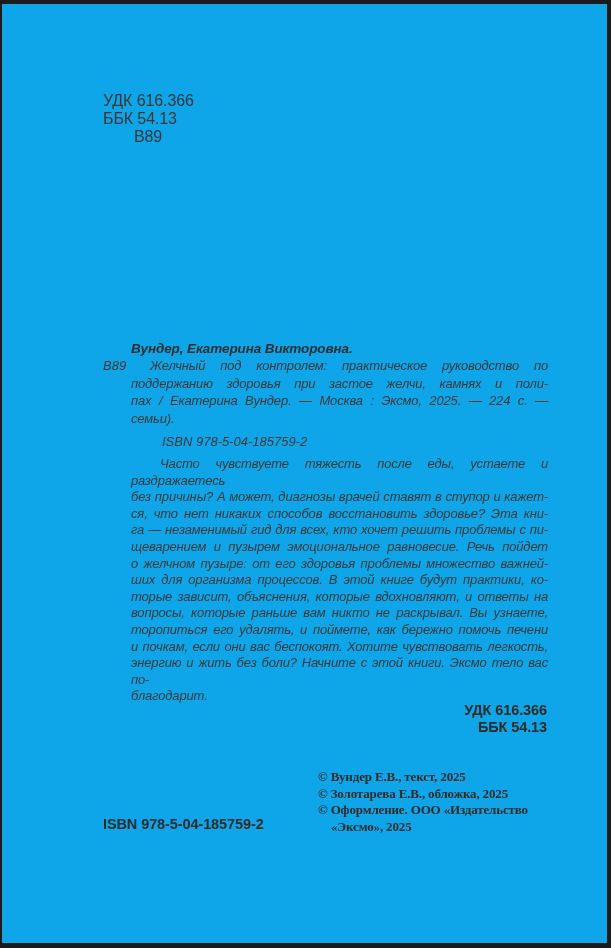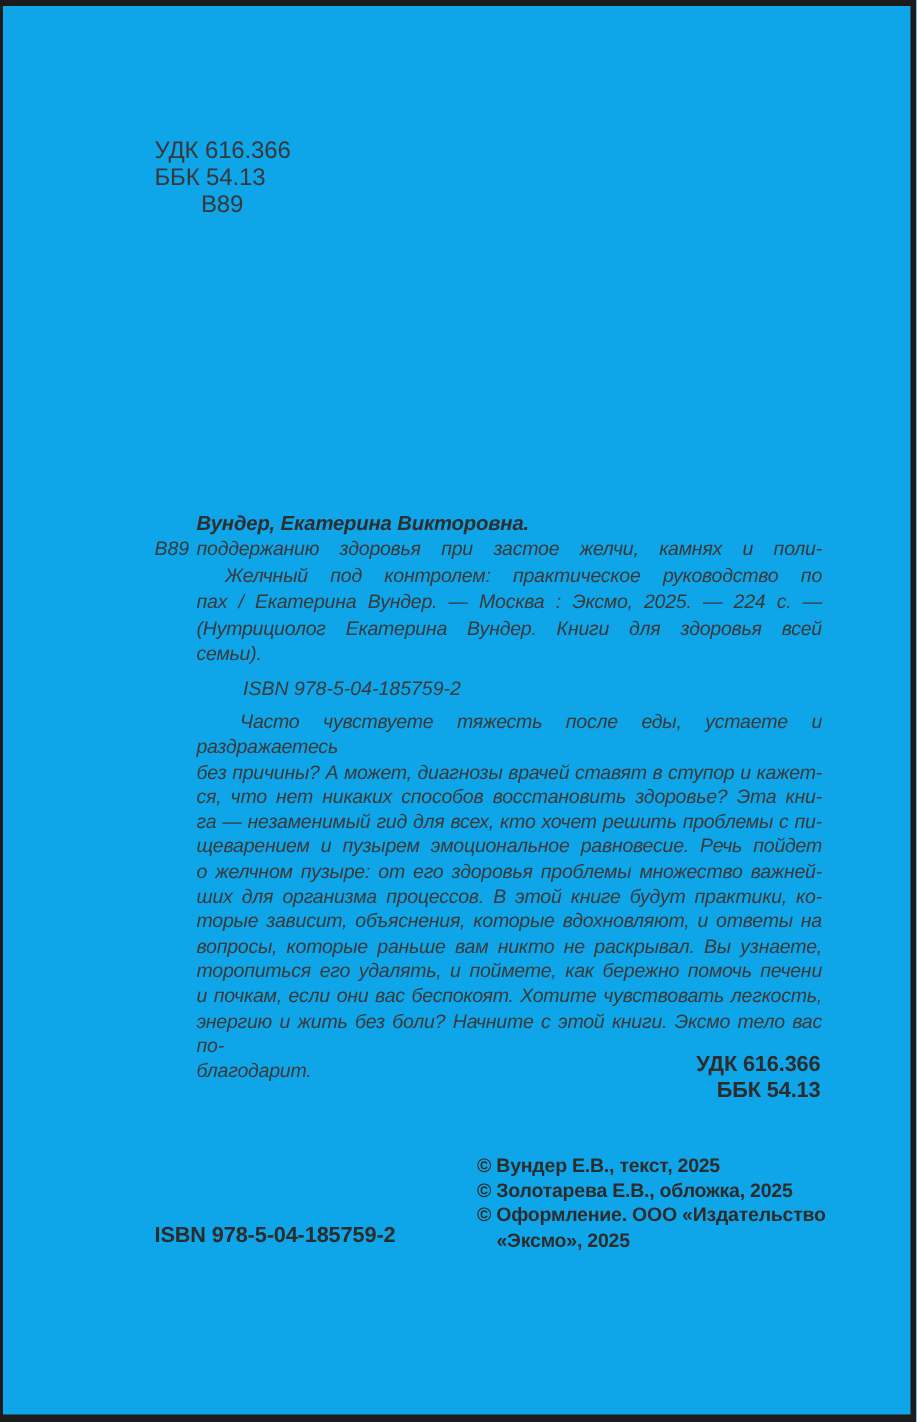--- a/index.html
+++ b/index.html
@@ -103,21 +103,21 @@
     left: 318px;
     top: 769px;
     width: 250px;
     font-weight: bold;
     font-size: 13px;
     line-height: 16.7px;
     color: #2c2c2c;
     white-space: nowrap;
   }
   .copyright .line,
-  .copyright .line.last { text-align: right; text-align-last: left; letter-spacing: -0.15px; }
+  .copyright .line.last { text-align: right; text-align-last: left; letter-spacing: -0.15px; font-family: Liberation Serif, serif; }
   .copyright .line.last { padding-left: 13px; }
 
   .isbn-bottom {
     position: absolute;
     left: 103px;
     top: 815px;
     font-weight: bold;
     font-size: 14.5px;
     line-height: 18px;
     color: #2c2c2c;
@@ -133,24 +133,23 @@
     <div class="code-line">УДК 616.366</div>
     <div class="code-line">ББК 54.13</div>
     <div class="code-line code-b89">В89</div>
   </div>
 
   <div class="imprint">
     <div class="author">Вундер, Екатерина Викторовна.</div>
     <div class="biblio-wrap">
       <span class="b89-label">В89</span>
       <div class="biblio lines">
+          <div class="line first">Желчный под контролем: практическое руководство по</div>
           <div class="line">поддержанию здоровья при застое желчи, камнях и поли-</div>
-          <div class="line first">Желчный под контролем: практическое руководство по</div>
           <div class="line">пах / Екатерина Вундер. — Москва : Эксмо, 2025. — 224 с. —</div>
-          <div class="line">(Нутрициолог Екатерина Вундер. Книги для здоровья всей</div>
           <div class="line last">семьи).</div>
         </div>
     </div>
     <div class="isbn-mid">ISBN 978-5-04-185759-2</div>
     <div class="annotation lines">
         <div class="line first">Часто чувствуете тяжесть после еды, устаете и раздражаетесь</div>
         <div class="line">без причины? А может, диагнозы врачей ставят в ступор и кажет-</div>
         <div class="line">ся, что нет никаких способов восстановить здоровье? Эта кни-</div>
         <div class="line">га — незаменимый гид для всех, кто хочет решить проблемы с пи-</div>
         <div class="line">щеварением и пузырем эмоциональное равновесие. Речь пойдет</div>

